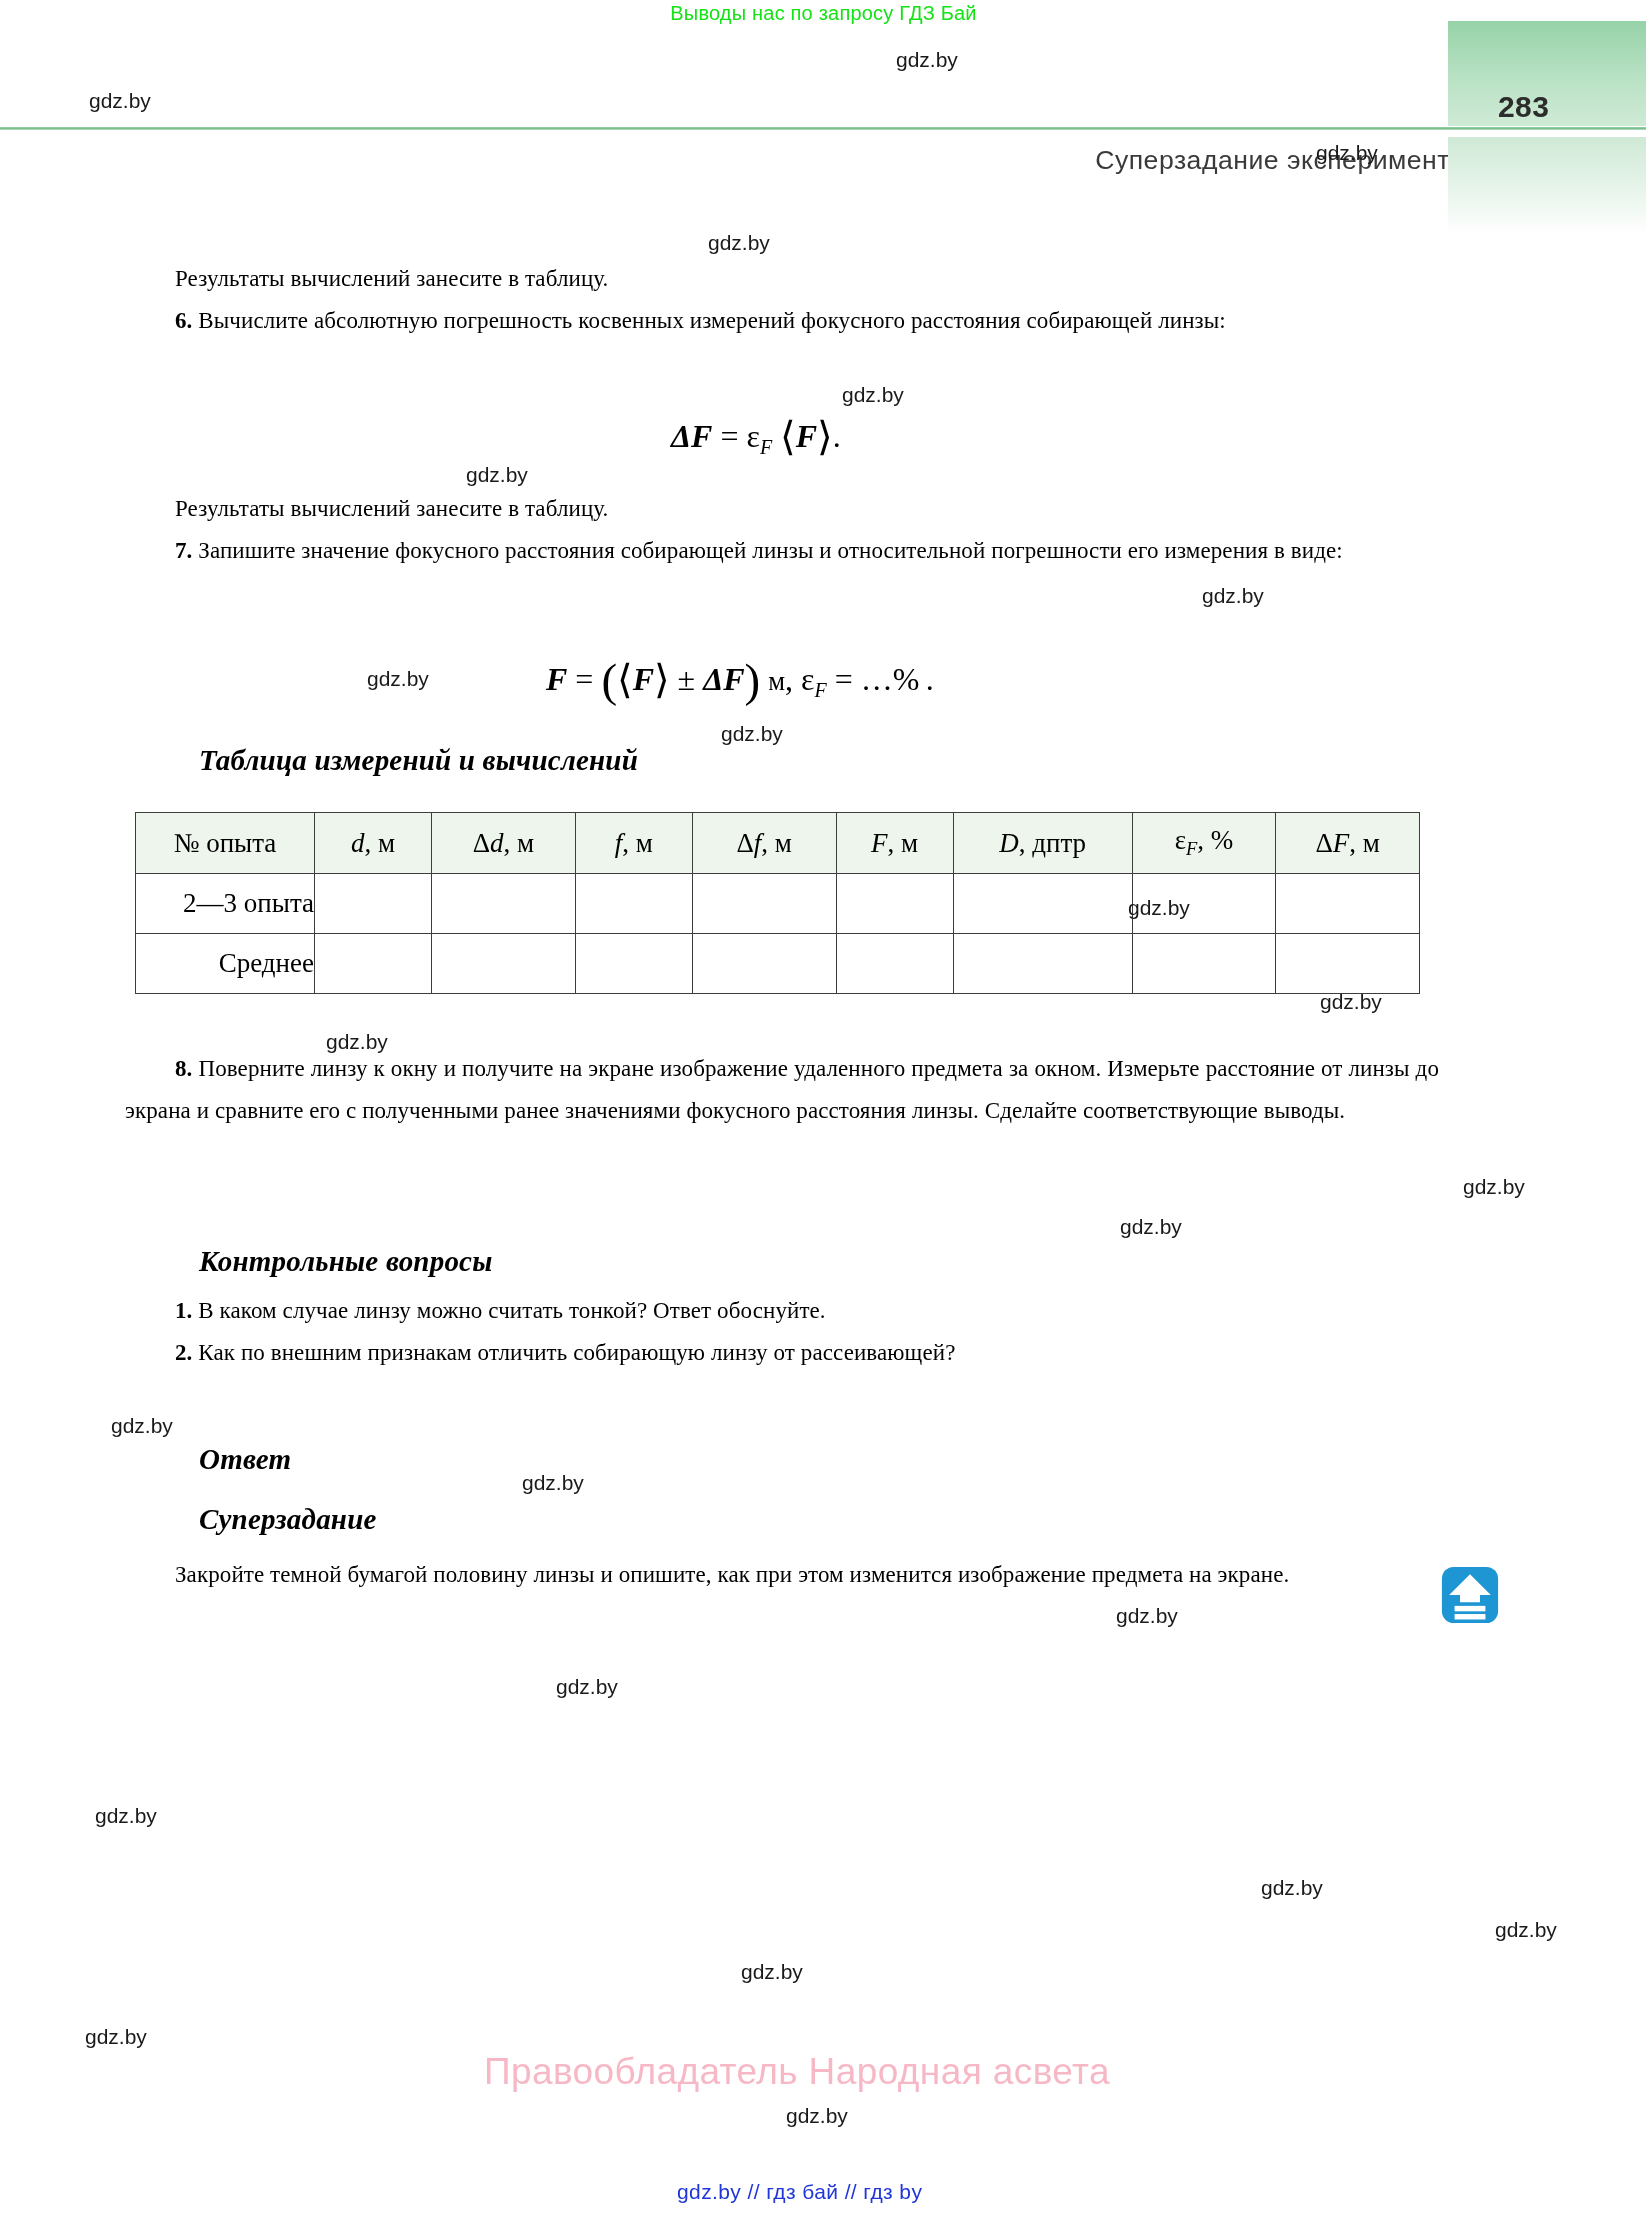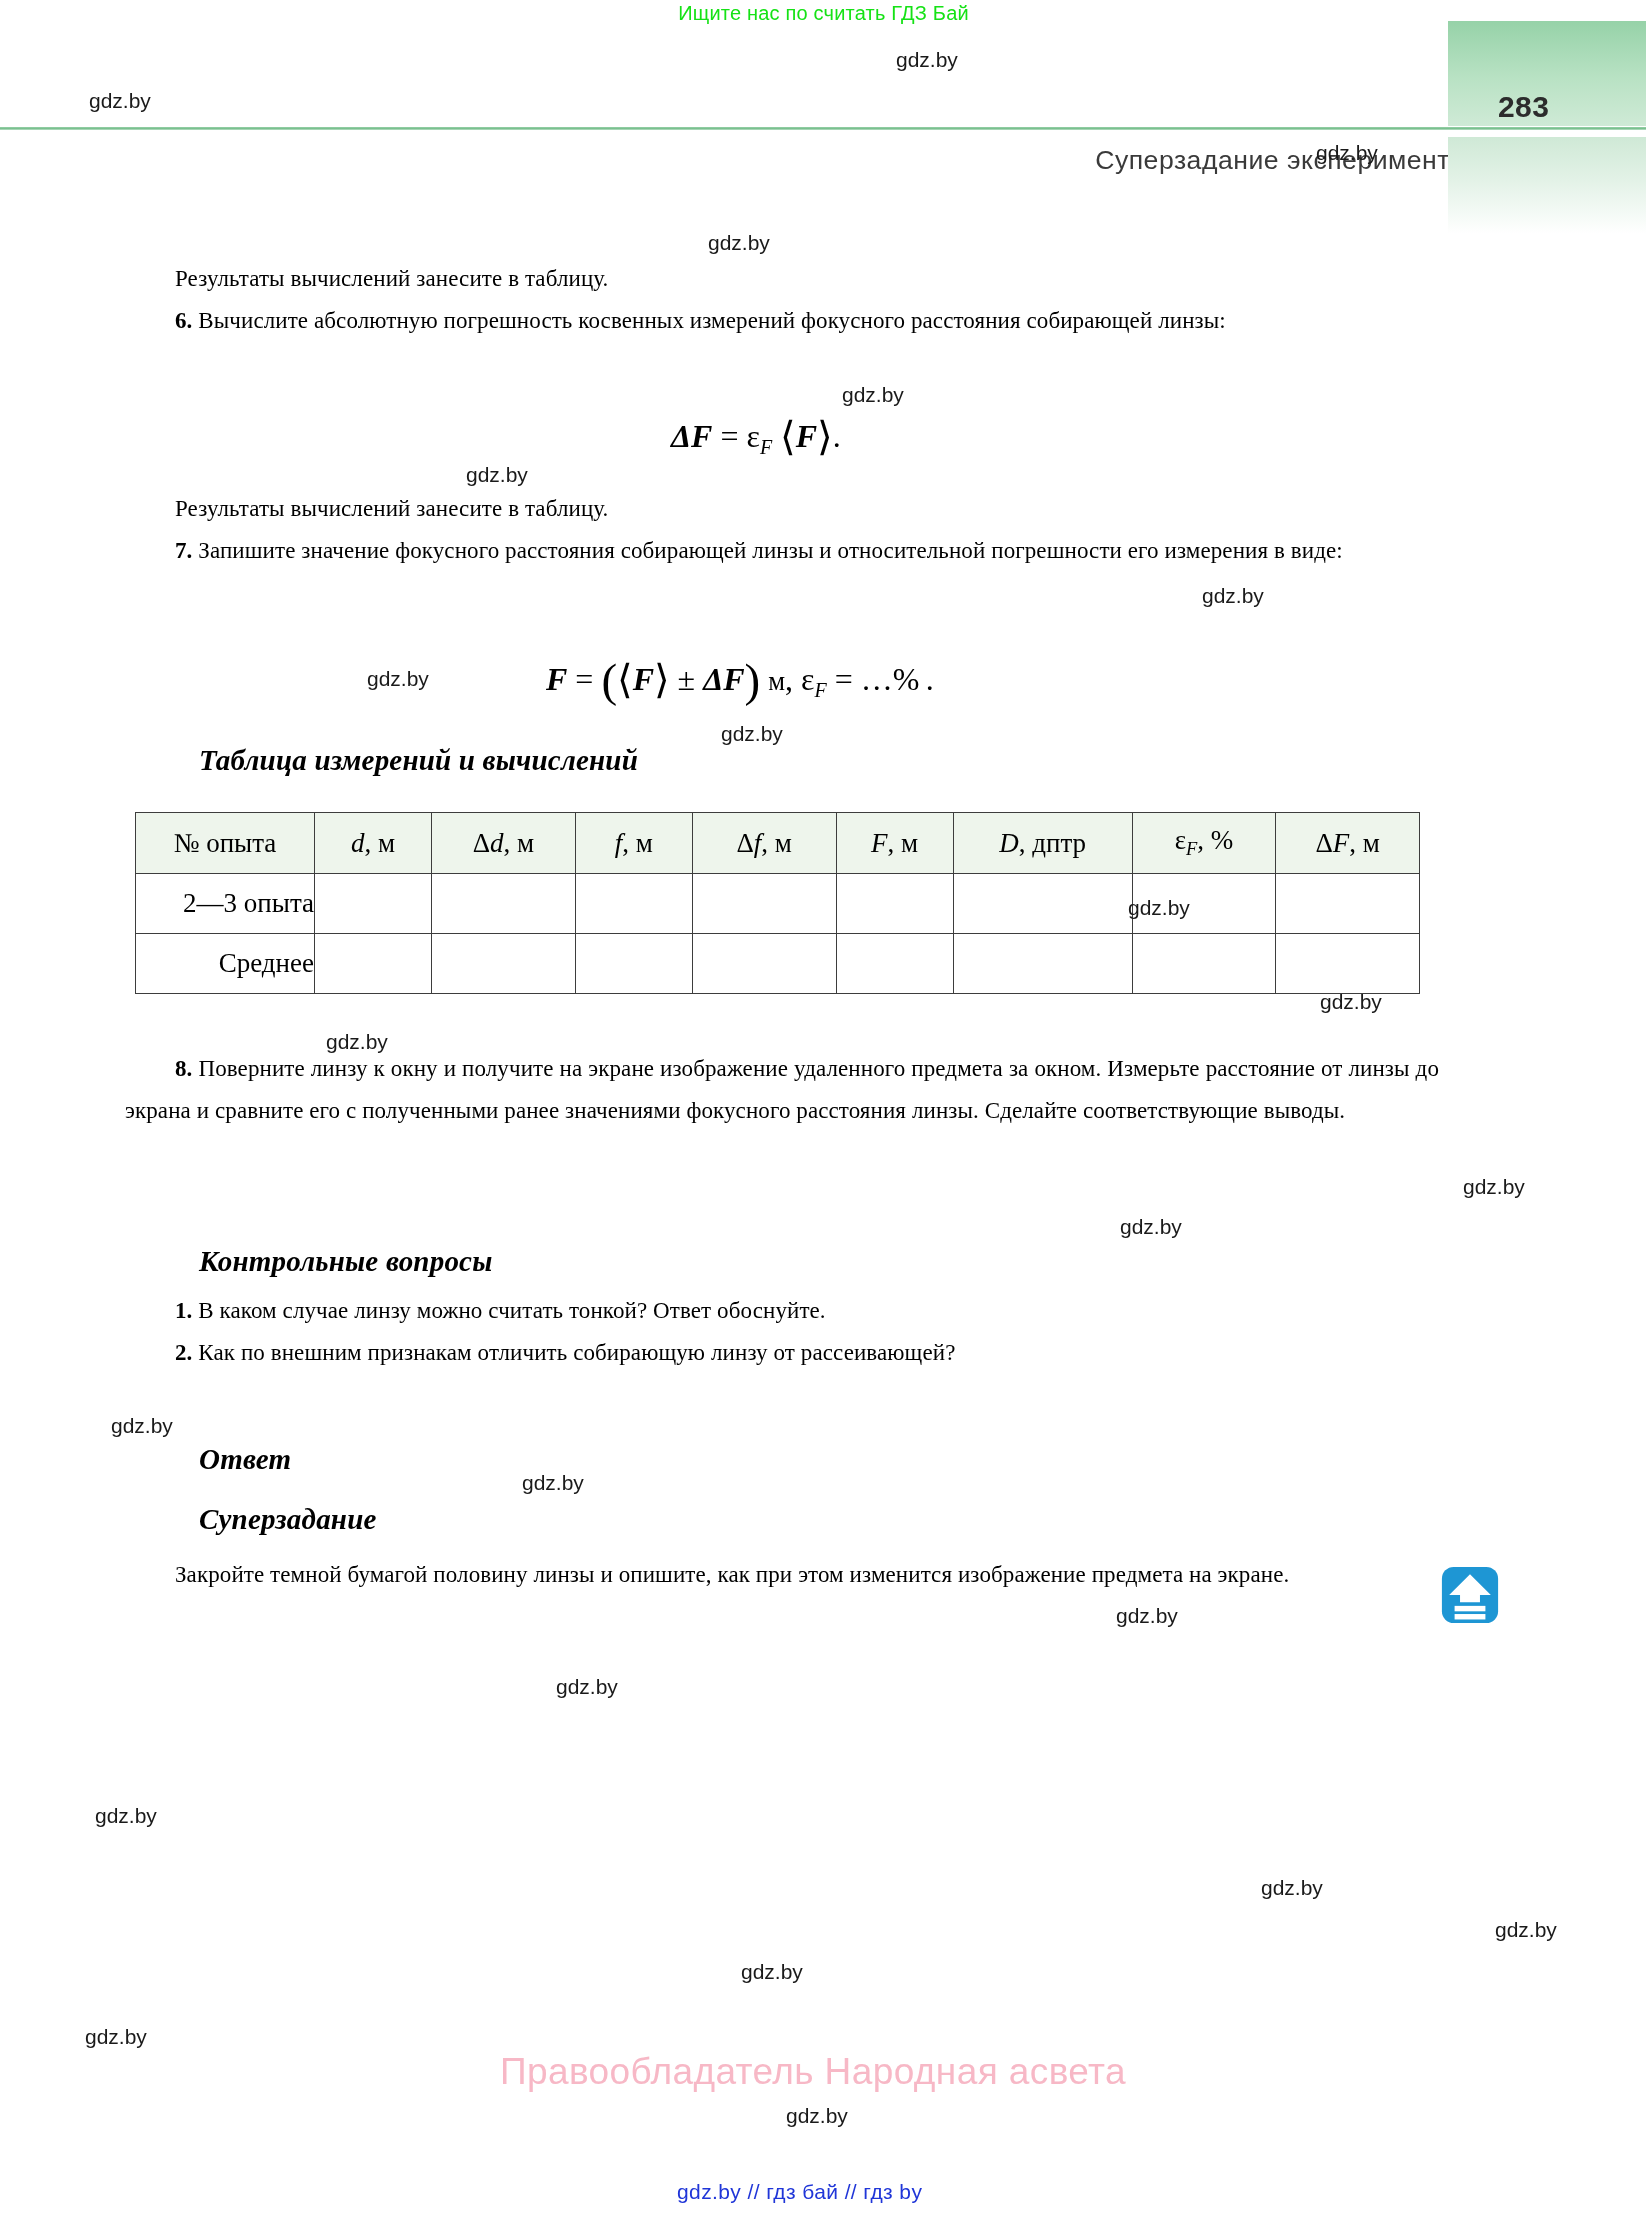--- a/index.html
+++ b/index.html
@@ -163,21 +163,20 @@
     color: #1a1a1a;
     white-space: nowrap;
   }
   .wm-pink {
     position: absolute;
     font-family: "Liberation Sans", sans-serif;
     font-size: 37px;
     color: #f7b8c6;
     white-space: nowrap;
     letter-spacing: 0.4px;
-    margin-left: 16px;
   }
   .wm-blue {
     position: absolute;
     font-family: "Liberation Sans", sans-serif;
     font-size: 21px;
     color: #2036d8;
     white-space: nowrap;
     letter-spacing: 0.4px;
   }
 
@@ -188,21 +187,21 @@
     top: 1566px;
     width: 58px;
     height: 58px;
   }
 </style>
 </head>
 <body>
 
 <div id="page">
 
-  <div class="promo-line">Ищите нас по считать ГДЗ Бай</div>
+  <div class="promo-line">Выводы нас по запросу ГДЗ Бай</div>
 
   <div class="page-num-block"></div>
   <div class="page-num">283</div>
   <div class="header-title">Суперзадание эксперимент</div>
   <div class="head-rule"></div>
   <div class="side-green-block"></div>
 
   <div class="col" style="top:258px;">
     <p class="body">Результаты вычислений занесите в таблицу.</p>
   </div>

